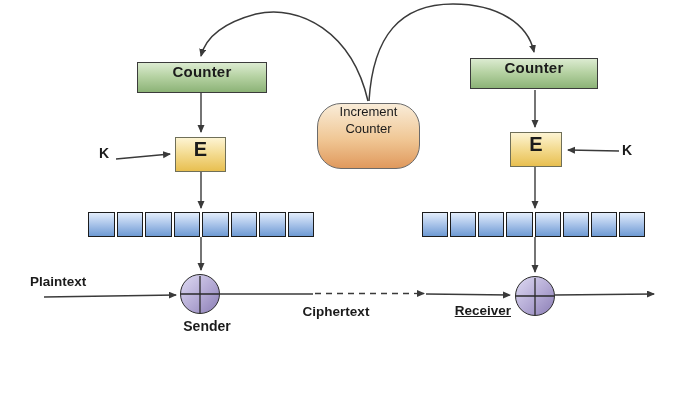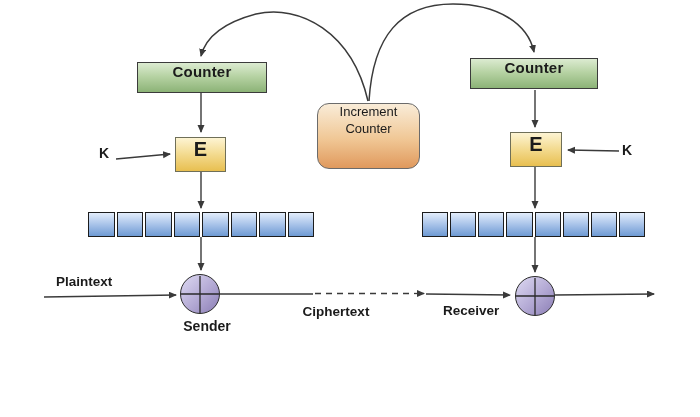--- a/index.html
+++ b/index.html
@@ -41,21 +41,21 @@
     border: 1.4px solid #6f6f58;
     background: linear-gradient(to bottom, #fdf4d3 0%, #f3da8e 50%, #e8bf50 100%);
     font-size: 20px; font-weight: bold;
   }
   .e-left { left: 175px; top: 137px; }
   .e-right { left: 510px; top: 132px; width: 52px; }
   .increment-box {
     left: 317px; top: 103px;
     width: 103px; height: 66px;
     border: 1.5px solid #6b6b6b;
-    border-radius: 12px;
+    border-radius: 24px;
     background: linear-gradient(to bottom, #f9ecd8 0%, #f0c795 55%, #e0995d 100%);
     font-size: 13px; font-weight: 400;
     line-height: 1.3;
   }
   .register {
     position: absolute;
     display: flex;
     gap: 2px;
     z-index: 2;
     height: 25px;
@@ -82,24 +82,24 @@
   .lbl {
     position: absolute;
     color: #1b1b1b;
     font-weight: bold;
     font-size: 13.5px;
     z-index: 3;
     white-space: nowrap;
   }
   .lbl-key-left { left: 99px; top: 145px; font-size: 14px; }
   .lbl-key-right { left: 622px; top: 142px; font-size: 14px; }
-  .lbl-plaintext { left: 32px; top: 274px; padding-left: 24px; }
+  .lbl-plaintext { left: 6px; top: 274px; padding-left: 24px; }
   .lbl-sender { left: 170px; top: 318px; width: 74px; text-align: center; font-size: 14px; }
   .lbl-ciphertext { left: 296px; top: 304px; width: 80px; text-align: center; }
-  .lbl-receiver { left: 443px; top: 303px; width: 68px; text-align: left; }
+  .lbl-receiver { left: 443px; top: 303px; width: 68px; text-align: right; text-decoration: underline; }
   .diagram-title {
     position: absolute;
     left: 0; right: 0; top: 357px;
     text-align: center;
     font-family: "Liberation Serif", serif;
     font-weight: bold;
     font-size: 27px;
     color: #111111;
     z-index: 3;
   }

